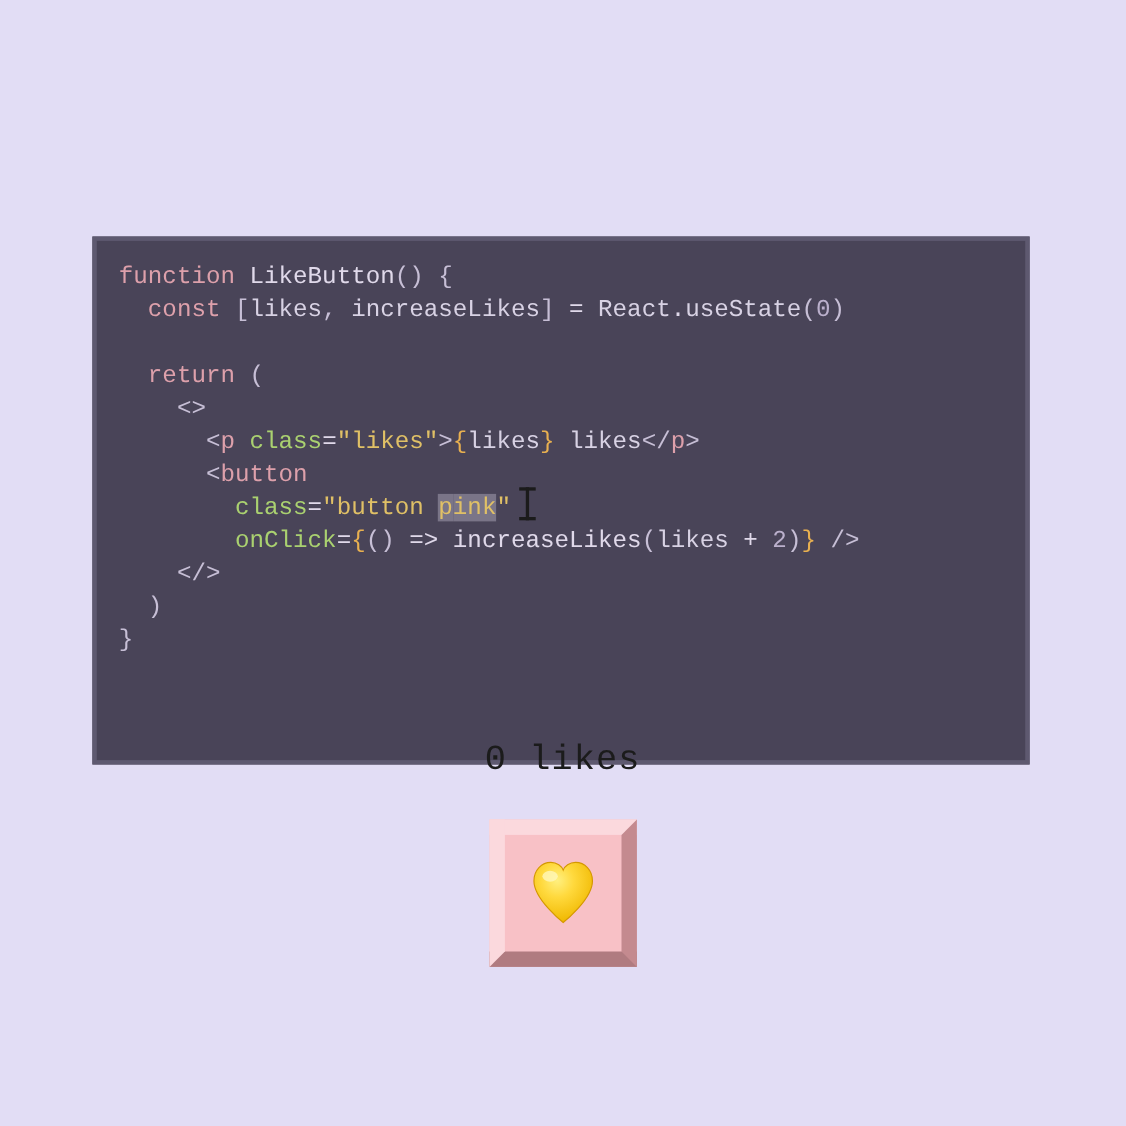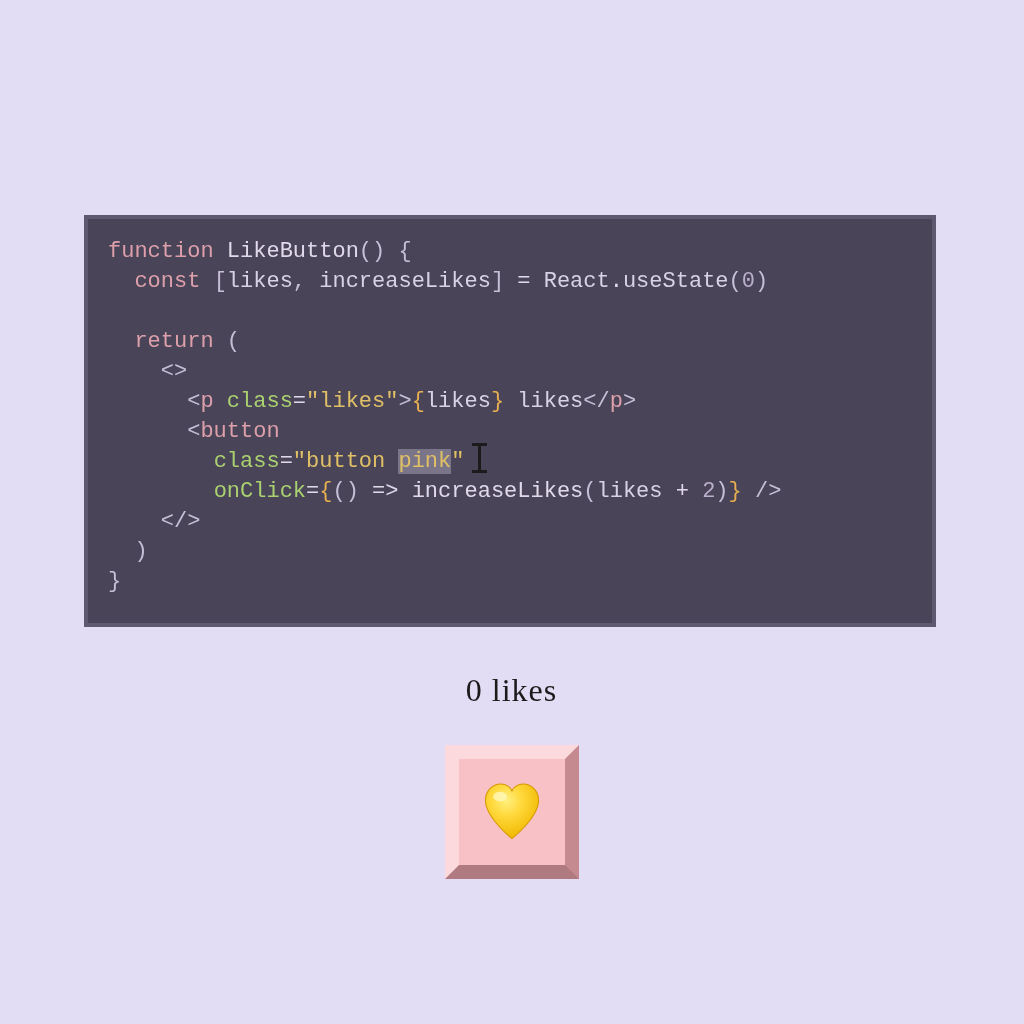--- a/index.html
+++ b/index.html
@@ -14,21 +14,21 @@
       background: #e2ddf5;
       font-family: 'Courier New', Courier, monospace;
       overflow: hidden;
     }
 
     .code-editor {
       position: absolute;
       top: 215px;
       left: 84px;
       width: 852px;
-      height: 412px;
+      height: 480px;
       background: #494458;
       border: 4px solid #5e5970;
       padding: 18px 20px;
       font-size: 22px;
       line-height: 30px;
       white-space: pre;
       color: #e0d9ea;
     }
 
     .tk-keyword { color: #dda0ab; }
@@ -85,21 +85,21 @@
     .ibeam-top { top: 0; }
     .ibeam-bottom { bottom: 0; }
 
     .likes-text {
       position: absolute;
       top: 672px;
       left: 0;
       width: 1023px;
       text-align: center;
       font-size: 32px;
-      font-family: Liberation Serif, serif;
+      font-family: Liberation Mono, monospace;
       color: #1b1b1b;
       letter-spacing: 1px;
     }
 
     .like-button {
       position: absolute;
       top: 745px;
       left: 445px;
       width: 134px;
       height: 134px;

